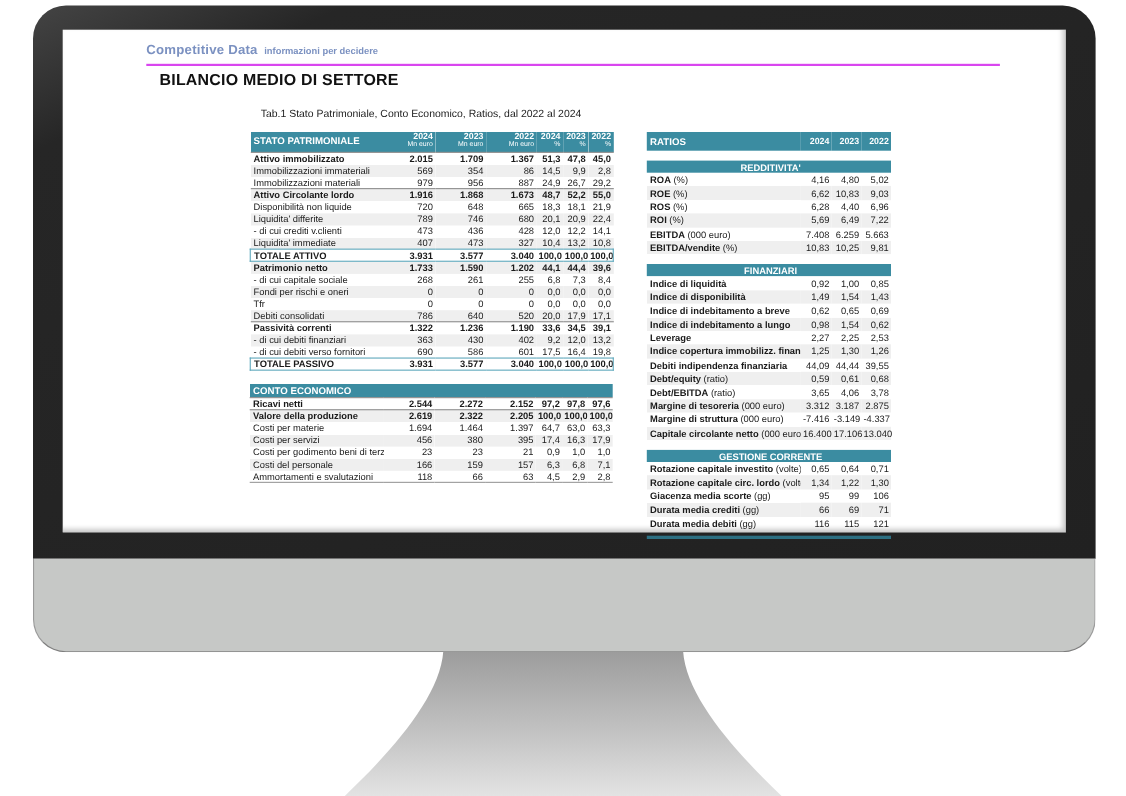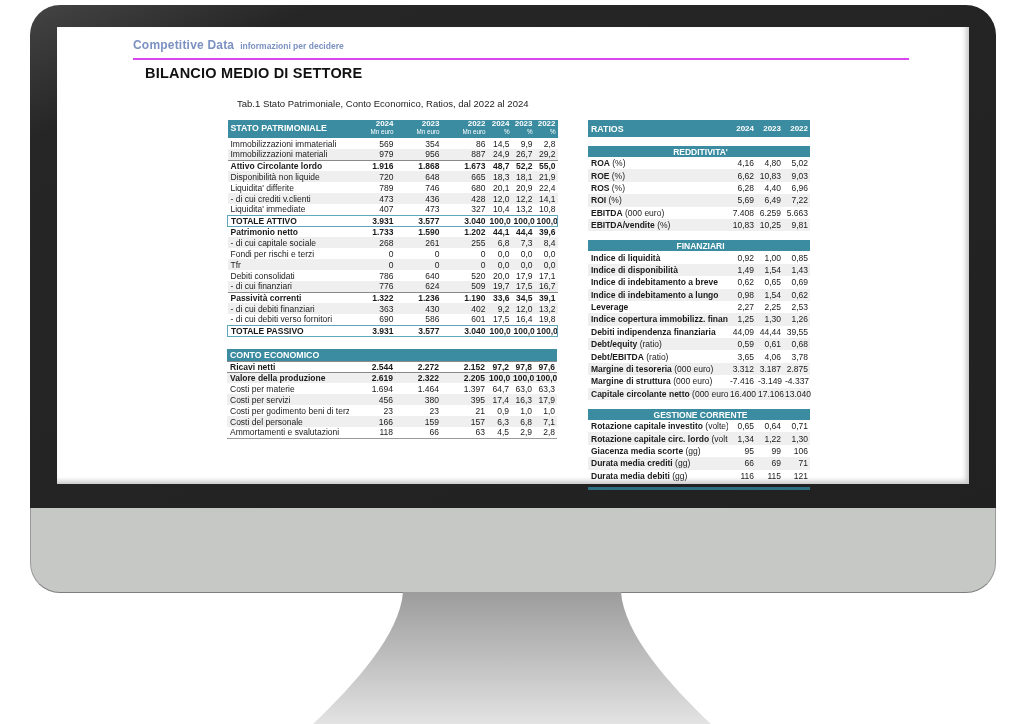--- a/index.html
+++ b/index.html
@@ -126,20 +126,29 @@
                     <span class="yr">2023</span>
                     <span class="un">%</span>
                   </th>
                   <th>
                     <span class="yr">2022</span>
                     <span class="un">%</span>
                   </th>
                 </tr>
             </thead>
             <tbody id="sp-body">
+                <tr class="r-bold">
+                  <td class="lbl">Attivo immobilizzato</td>
+                  <td class="num">2.015</td>
+                  <td class="num">1.709</td>
+                  <td class="num">1.367</td>
+                  <td class="num">51,3</td>
+                  <td class="num">47,8</td>
+                  <td class="num">45,0</td>
+                </tr>
                 <tr class="">
                   <td class="lbl">Immobilizzazioni immateriali</td>
                   <td class="num">569</td>
                   <td class="num">354</td>
                   <td class="num">86</td>
                   <td class="num">14,5</td>
                   <td class="num">9,9</td>
                   <td class="num">2,8</td>
                 </tr>
                 <tr class="">
@@ -217,21 +226,21 @@
                 <tr class="">
                   <td class="lbl"> - di cui capitale sociale</td>
                   <td class="num">268</td>
                   <td class="num">261</td>
                   <td class="num">255</td>
                   <td class="num">6,8</td>
                   <td class="num">7,3</td>
                   <td class="num">8,4</td>
                 </tr>
                 <tr class="">
-                  <td class="lbl">Fondi per rischi e terzi</td>
+                  <td class="lbl">Fondi per rischi e oneri</td>
                   <td class="num">0</td>
                   <td class="num">0</td>
                   <td class="num">0</td>
                   <td class="num">0,0</td>
                   <td class="num">0,0</td>
                   <td class="num">0,0</td>
                 </tr>
                 <tr class="">
                   <td class="lbl">Tfr</td>
                   <td class="num">0</td>
@@ -242,29 +251,20 @@
                   <td class="num">0,0</td>
                 </tr>
                 <tr class="">
                   <td class="lbl">Debiti consolidati</td>
                   <td class="num">786</td>
                   <td class="num">640</td>
                   <td class="num">520</td>
                   <td class="num">20,0</td>
                   <td class="num">17,9</td>
                   <td class="num">17,1</td>
-                </tr>
-                <tr class="">
-                  <td class="lbl">- di cui finanziari</td>
-                  <td class="num">776</td>
-                  <td class="num">624</td>
-                  <td class="num">509</td>
-                  <td class="num">19,7</td>
-                  <td class="num">17,5</td>
-                  <td class="num">16,7</td>
                 </tr>
                 <tr class="r-bold">
                   <td class="lbl">Passività correnti</td>
                   <td class="num">1.322</td>
                   <td class="num">1.236</td>
                   <td class="num">1.190</td>
                   <td class="num">33,6</td>
                   <td class="num">34,5</td>
                   <td class="num">39,1</td>
                 </tr>

